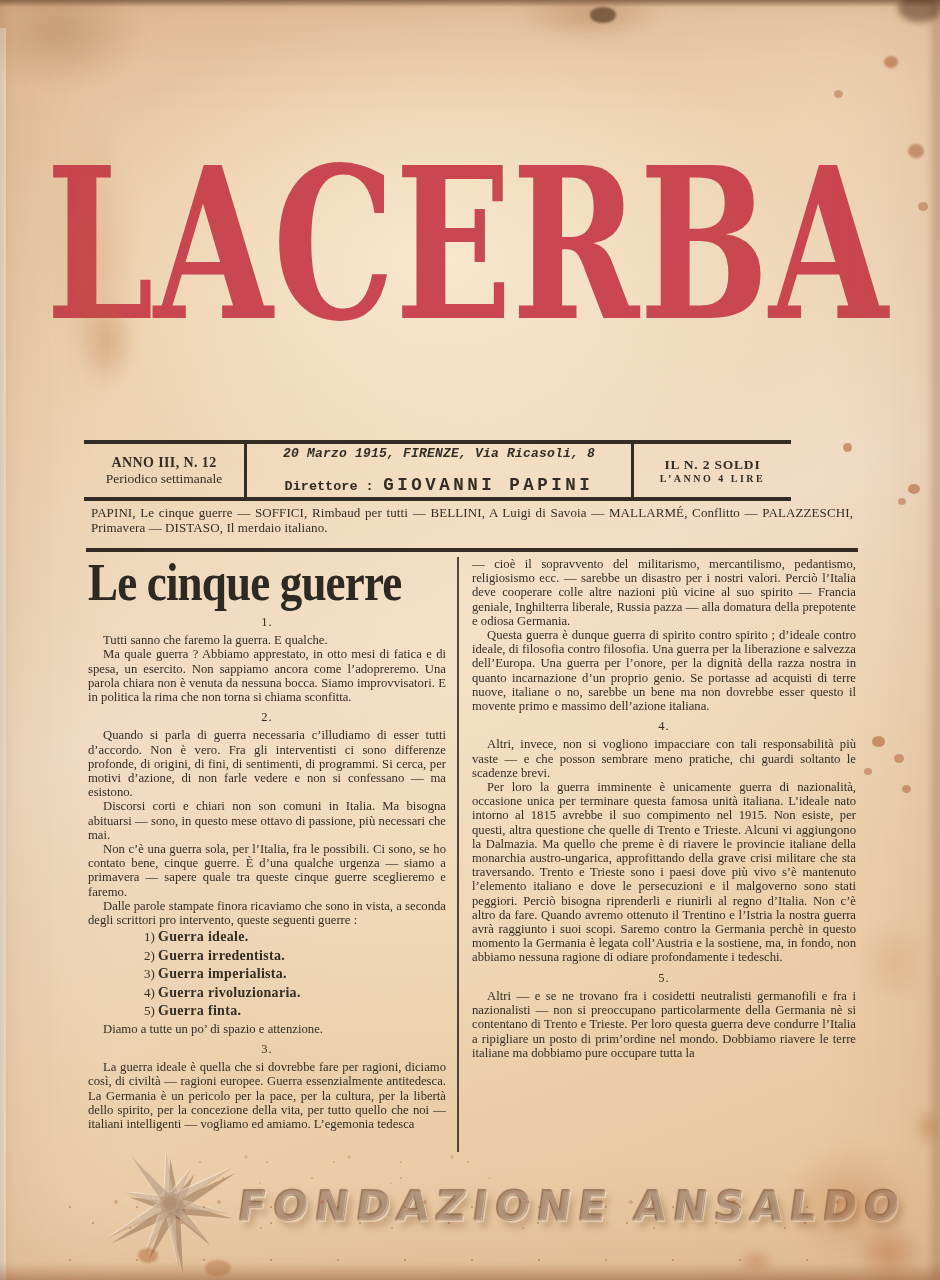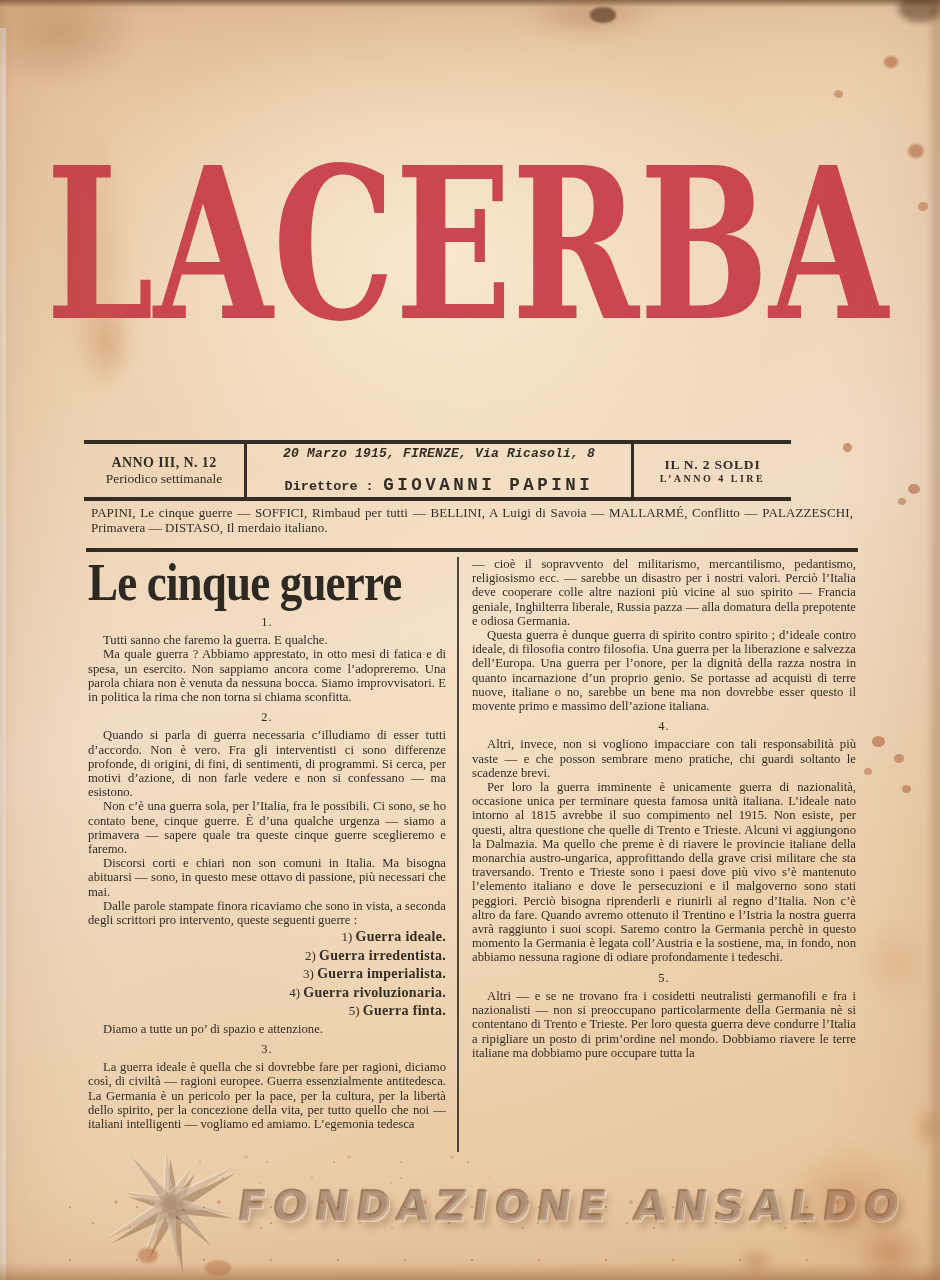--- a/index.html
+++ b/index.html
@@ -41,21 +41,21 @@
   
   .col{position:absolute;top:557px;font-size:12.7px;line-height:14.2px;text-align:justify;z-index:3;}
   .col-left{left:88px;width:358px;}
   .col-right{left:472px;width:384px;}
   .col p{margin:0;text-indent:15px;}
   .col p.noindent{text-indent:0;}
   .article-title{margin:2px 0 10px 0;font-weight:bold;font-size:53px;line-height:46px;letter-spacing:-1px;
     transform:scaleX(.85);transform-origin:left center;white-space:nowrap;color:#2e2922;}
   .sec-num{text-align:center;text-indent:0 !important;font-size:12.5px;letter-spacing:1px;margin:6px 0 4px 0 !important;}
   .war-list{margin:1px 0;}
-  .war{text-indent:0 !important;padding-left:56px;line-height:17.5px;text-align:right;}
+  .war{text-indent:0 !important;padding-left:56px;line-height:17.5px;text-align:left;}
   .war-num{font-size:13px;}
   .war-name{font-weight:bold;font-size:14px;letter-spacing:.3px;}
   
   .watermark{position:absolute;left:0;top:1110px;width:940px;height:170px;z-index:4;pointer-events:none;}
   .wm-star{position:absolute;left:85px;top:8px;width:170px;height:170px;}
   .wm-text{position:absolute;left:238px;top:72px;font-family:"DejaVu Sans",sans-serif;font-weight:bold;
     font-size:41px;letter-spacing:7px;text-transform:uppercase;transform:skewX(-8deg);
     color:rgba(186,152,124,.25);-webkit-text-stroke:1px rgba(110,78,56,.38);
     text-shadow:-1px -1px 1px rgba(90,56,34,.42), 2px 2px 1px rgba(255,246,230,.5), 6px 7px 7px rgba(110,66,38,.30);}
   
@@ -107,22 +107,22 @@
   <div class="rule"></div>
   <div class="col-divider"></div>
 
   <div class="col col-left">
     <h1 class="article-title">Le cinque guerre</h1>
     <p class="sec-num">1.</p>
     <p>Tutti sanno che faremo la guerra. E qualche.</p>
     <p>Ma quale guerra ? Abbiamo apprestato, in otto mesi di fatica e di spesa, un esercito. Non sappiamo ancora come l’adopreremo. Una parola chiara non è venuta da nessuna bocca. Siamo improvvisatori. E in politica la rima che non torna si chiama sconfitta.</p>
     <p class="sec-num">2.</p>
     <p>Quando si parla di guerra necessaria c’illudiamo di esser tutti d’accordo. Non è vero. Fra gli interventisti ci sono differenze profonde, di origini, di fini, di sentimenti, di programmi. Si cerca, per motivi d’azione, di non farle vedere e non si confessano — ma esistono.</p>
+    <p>Discorsi corti e chiari non son comuni in Italia. Ma bisogna abituarsi — sono, in questo mese ottavo di passione, più necessari che mai.</p>
     <p>Non c’è una guerra sola, per l’Italia, fra le possibili. Ci sono, se ho contato bene, cinque guerre. È d’una qualche urgenza — siamo a primavera — sapere quale tra queste cinque guerre sceglieremo e faremo.</p>
-    <p>Discorsi corti e chiari non son comuni in Italia. Ma bisogna abituarsi — sono, in questo mese ottavo di passione, più necessari che mai.</p>
     <p>Dalle parole stampate finora ricaviamo che sono in vista, a seconda degli scrittori pro intervento, queste seguenti guerre :</p>
     <div class="war-list">
       <p class="war"><span class="war-num">1)</span> <span class="war-name">Guerra ideale.</span></p>
       <p class="war"><span class="war-num">2)</span> <span class="war-name">Guerra irredentista.</span></p>
       <p class="war"><span class="war-num">3)</span> <span class="war-name">Guerra imperialista.</span></p>
       <p class="war"><span class="war-num">4)</span> <span class="war-name">Guerra rivoluzionaria.</span></p>
       <p class="war"><span class="war-num">5)</span> <span class="war-name">Guerra finta.</span></p>
     </div>
     <p>Diamo a tutte un po’ di spazio e attenzione.</p>
     <p class="sec-num">3.</p>

